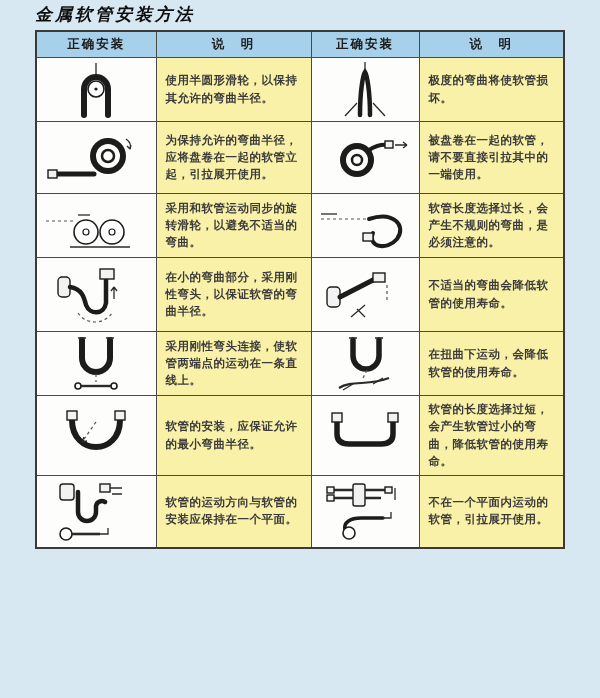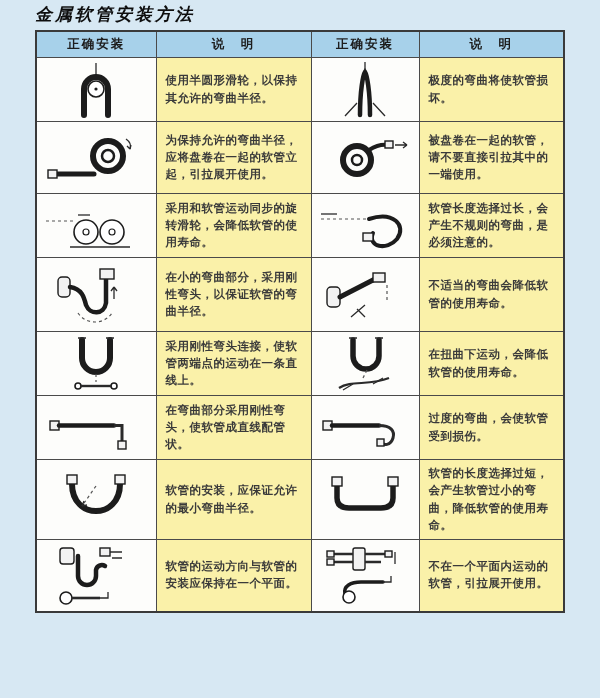--- a/index.html
+++ b/index.html
@@ -136,21 +136,21 @@
           <svg width="108" height="58" viewBox="0 0 108 58">
             <path class="dash" d="M4 24 L34 24"></path>
             <path class="wire" d="M36 18 L48 18"></path>
             <circle class="disc" cx="44" cy="35" r="12"></circle>
             <circle class="disc" cx="70" cy="35" r="12"></circle>
             <circle cx="44" cy="35" r="3" fill="none" stroke="#1c1c1c" stroke-width="1.2"></circle>
             <circle cx="70" cy="35" r="3" fill="none" stroke="#1c1c1c" stroke-width="1.2"></circle>
             <path class="wire" d="M28 50 L88 50"></path>
           </svg>
         </td>
-        <td class="desc">采用和软管运动同步的旋转滑轮，会降低软管的使用寿命。</td>
+        <td class="desc">采用和软管运动同步的旋转滑轮，以避免不适当的弯曲。</td>
         <td class="fig">
           <svg width="96" height="58" viewBox="0 0 96 58">
             <path class="dash" d="M4 22 L52 22"></path>
             <path class="wire" d="M4 17 L20 17"></path>
             <path class="hose-thin" d="M52 22 C76 14 90 28 80 42 C70 54 50 50 56 36" style="stroke-width:4"></path>
             <rect class="fit" x="46" y="36" width="10" height="8"></rect>
           </svg>
         </td>
         <td class="desc">软管长度选择过长，会产生不规则的弯曲，是必须注意的。</td>
       </tr>
@@ -196,40 +196,20 @@
             <path class="hose" d="M36 6 L36 22 A13 13 0 0 0 62 22 L62 6" style="stroke-width:5.5"></path>
             <path class="wire" d="M32 4 L40 4 M58 4 L66 4"></path>
             <path class="dash" d="M50 36 L46 44"></path>
             <path class="wire" d="M22 54 C34 46 52 52 72 44" style="stroke-width:2.2"></path>
             <path class="wire" d="M26 56 L36 50 M56 50 L66 44"></path>
           </svg>
         </td>
         <td class="desc">在扭曲下运动，会降低软管的使用寿命。</td>
       </tr>
 
-      <tr style="height:64px">
-        <td class="fig">
-          <svg width="108" height="58" viewBox="0 0 108 58">
-            <rect class="fit" x="8" y="22" width="9" height="9"></rect>
-            <path class="hose-thin" d="M17 26.5 L72 26.5" style="stroke-width:4.5"></path>
-            <path class="wire" d="M72 26.5 L80 26.5 L80 42" style="stroke-width:3"></path>
-            <rect class="fit" x="76" y="42" width="8" height="8"></rect>
-          </svg>
-        </td>
-        <td class="desc">在弯曲部分采用刚性弯头，使软管成直线配管状。</td>
-        <td class="fig">
-          <svg width="96" height="58" viewBox="0 0 96 58">
-            <rect class="fit" x="6" y="22" width="9" height="9"></rect>
-            <path class="hose-thin" d="M15 26.5 L62 26.5" style="stroke-width:4.5"></path>
-            <path class="wire" d="M62 26.5 C74 26.5 78 32 76 39 C74 46 66 48 64 42" style="stroke-width:3"></path>
-            <rect class="fit" x="60" y="40" width="7" height="7"></rect>
-          </svg>
-        </td>
-        <td class="desc">过度的弯曲，会使软管受到损伤。</td>
-      </tr>
 
       <tr style="height:72px">
         <td class="fig">
           <svg width="108" height="64" viewBox="0 0 108 64">
             <path class="hose" d="M30 16 C30 52 78 52 78 16" style="stroke-width:6"></path>
             <rect class="fit" x="25" y="7" width="10" height="9"></rect>
             <rect class="fit" x="73" y="7" width="10" height="9"></rect>
             <path class="dash" d="M54 18 L40 38"></path>
             <path class="wire" d="M40 38 l2 -5 m-2 5 l5 -1"></path>
           </svg>

